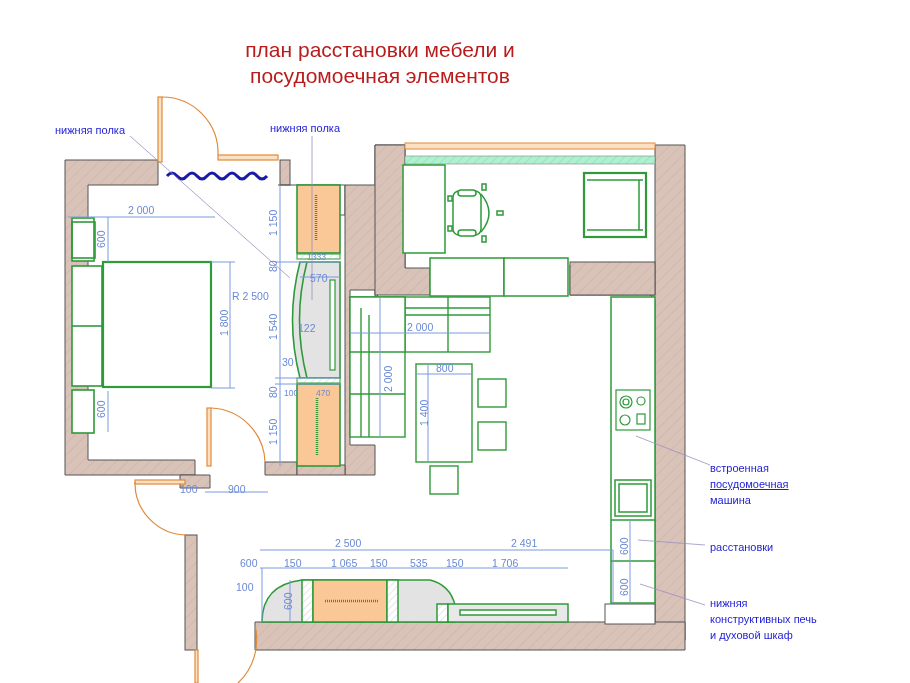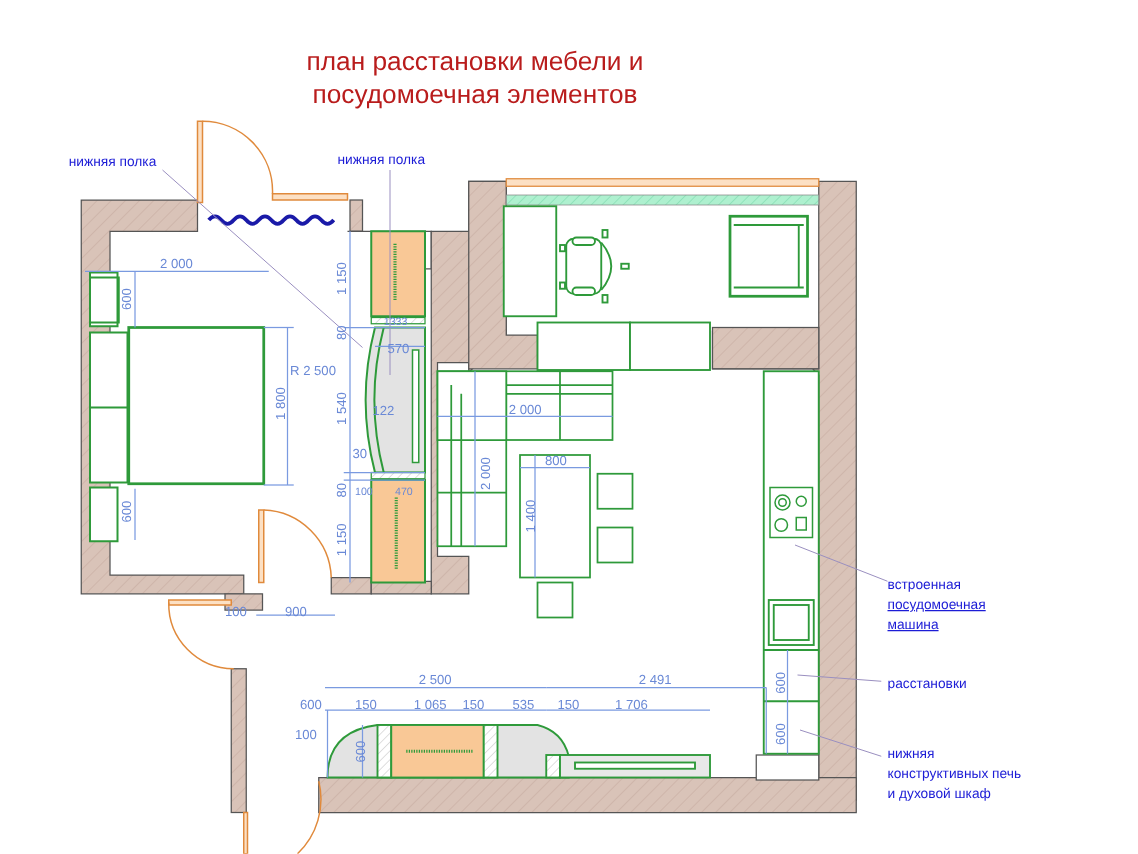--- a/index.html
+++ b/index.html
@@ -241,21 +241,21 @@
 
 <div class="title t1">план расстановки мебели и</div>
 <div class="title t2">посудомоечная элементов</div>
 
 <div class="lbl" style="left:55px;top:122px;">нижняя полка</div>
 <div class="lbl" style="left:270px;top:120px;">нижняя полка</div>
 
 <div style="position:absolute;left:710px;top:460px;">
   <div class="lbl" style="position:static;">встроенная</div>
   <div class="lbl" style="position:static;text-decoration:underline;">посудомоечная</div>
-  <div class="lbl" style="position:static;text-decoration:underline;">машина</div>
+  <div class="lbl" style="position:static;">машина</div>
 </div>
 
 <div class="lbl" style="left:710px;top:539px;">расстановки</div>
 
 <div style="position:absolute;left:710px;top:595px;">
   <div class="lbl" style="position:static;">нижняя</div>
   <div class="lbl" style="position:static;">конструктивных печь</div>
   <div class="lbl" style="position:static;">и духовой шкаф</div>
 </div>
 

